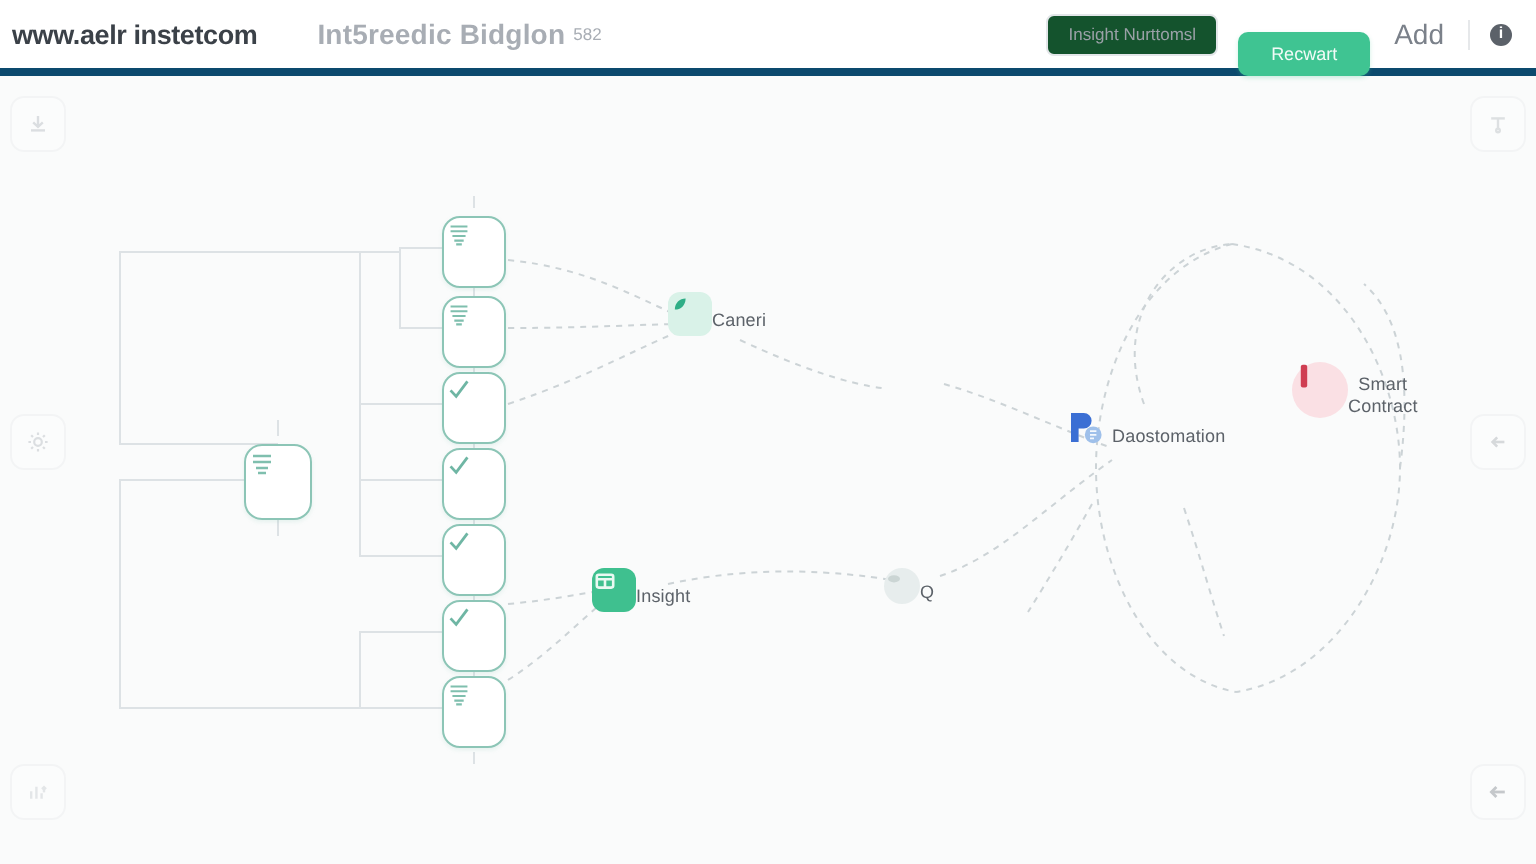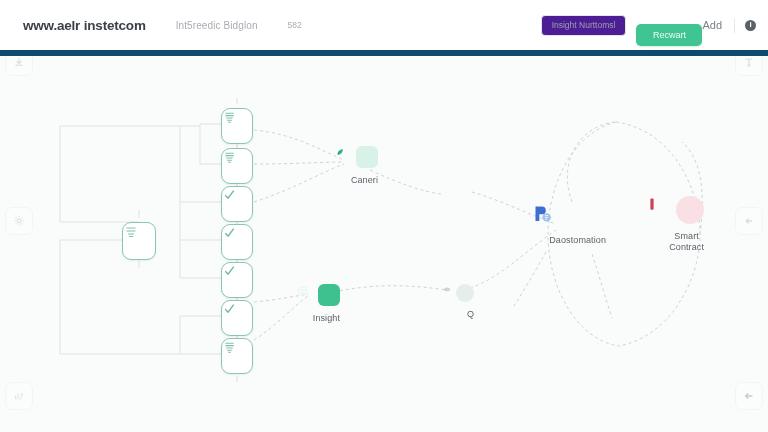--- a/index.html
+++ b/index.html
@@ -6,53 +6,54 @@
   body{
     width:768px;height:432px;overflow:hidden;
     background:#fafbfb;
     font-family:"Liberation Sans","DejaVu Sans",sans-serif;
     -webkit-font-smoothing:antialiased;
   }
   #app{position:relative;width:768px;height:432px;background:#fafbfb;}
 
   
   .header{
-    position:absolute;left:0;top:0;width:768px;height:56px;
+    position:absolute;left:0;top:0;width:768px;height:38px;
     background:#ffffff;
-    border-bottom:6px solid #0c4a6e;
+    border-bottom:4px solid #0c4a6e;
     display:flex;align-items:center;
     box-sizing:border-box;
-    padding:0 12px 0 23px;
+    padding:0 12px 0 6px;
     z-index:20;
   }
   .brand{
     font-size:13.5px;font-weight:bold;color:#3b4148;letter-spacing:-.2px;
     white-space:nowrap;
   }
   .crumb{
-    margin-left:30px;font-size:10px;color:#a8adb4;white-space:nowrap;
+    margin-left:30px;font-size:14px;color:#a8adb4;white-space:nowrap;
     letter-spacing:.1px;
-  }
-  .crumb-num{margin-left:30px;font-size:8.5px;color:#a8adb4;}
+    font-weight:bold;
+  }
+  .crumb-num{margin-left:4px;font-size:8.5px;color:#a8adb4;}
   .hspacer{flex:1 1 auto;}
   .btn-outline{
     height:21px;padding:0 10px;border:1px solid #e3e6e9;border-radius:4px;
-    background:#4c1d95;color:#9aa0a7;font-size:8.5px;display:flex;align-items:center;
+    background:#14532d;color:#9aa0a7;font-size:8.5px;display:flex;align-items:center;
     white-space:nowrap;box-sizing:border-box;
   }
   .btn-green{
     height:22px;min-width:66px;padding:0 12px;border-radius:5px;
     background:#3fc492;color:#f2fbf7;font-size:9px;
     display:flex;align-items:center;justify-content:center;
     margin-left:10px;white-space:nowrap;box-sizing:border-box;
     box-shadow:0 1px 2px rgba(63,196,146,.25);
     margin-top:20px;
   }
   .btn-plain{
-    font-size:11px;color:#7b818a;white-space:nowrap;
+    margin-left:12px;font-size:14px;color:#7b818a;white-space:nowrap;
   }
   .vdiv{width:1px;height:15px;background:#e6e8ea;margin:0 10px 0 12px;}
   .info-ico{
     width:11px;height:11px;border-radius:50%;background:#5b6169;
     display:flex;align-items:center;justify-content:center;
     color:#fff;font-size:8px;font-weight:bold;line-height:1;
   }
 
   
   .rail{position:absolute;top:38px;width:34px;height:394px;z-index:15;}
@@ -77,21 +78,21 @@
   .tnode{
     position:absolute;width:32px;height:36px;border-radius:9px;
     border:1.3px solid #8cc5b6;background:#ffffff;
     box-sizing:border-box;
     display:flex;align-items:center;justify-content:center;
     box-shadow:0 1px 2px rgba(140,197,182,.18);
   }
   .tnode.root{width:34px;height:38px;}
 
   
-  .gnode{position:absolute;display:flex;flex-direction:column;align-items:flex-end;}
+  .gnode{position:absolute;display:flex;flex-direction:row;align-items:center;}
   .gnode .ic{display:flex;align-items:center;justify-content:center;}
   .gnode .lbl{
     margin-top:7px;font-size:9px;color:#5c6269;text-align:center;
     line-height:11px;white-space:pre-line;letter-spacing:.1px;
   }
   .sq{width:22px;height:22px;border-radius:6px;display:flex;align-items:center;justify-content:center;}
   .ci{border-radius:50%;display:flex;align-items:center;justify-content:center;}
 </style>
 </head>
 <body>
@@ -288,21 +289,21 @@
           <svg width="24" height="24" viewBox="0 0 24 24" fill="none">
             <path d="M5.5 4.5h6.4a3.9 3.9 0 010 7.8H9.3V19H5.5V4.5z" fill="#3b6fd4"></path>
             <circle cx="16.6" cy="15.4" r="4.2" fill="#9fc0ea"></circle>
             <path d="M15 13.6h3.2M15 15.4h3.2M15 17.2h2" stroke="#f4f8fd" stroke-width="0.9"></path>
           </svg>
         </div>
       </div>
       <div class="lbl">Daostomation</div>
     </div>
 
-    <div class="gnode" style="left:646px;top:158px;width:58px">
+    <div class="gnode" style="left:646px;top:142px;width:58px">
       <div class="ic">
         <div class="ci" style="width:28px;height:28px;background:#fae0e4">
           <svg width="12" height="16" viewBox="0 0 12 16" fill="none">
             <rect x="4.4" y="2.4" width="3.2" height="11.4" rx="1" fill="#cf3e52"></rect>
           </svg>
         </div>
       </div>
       <div class="lbl">Smart
 Contract</div>
     </div>

